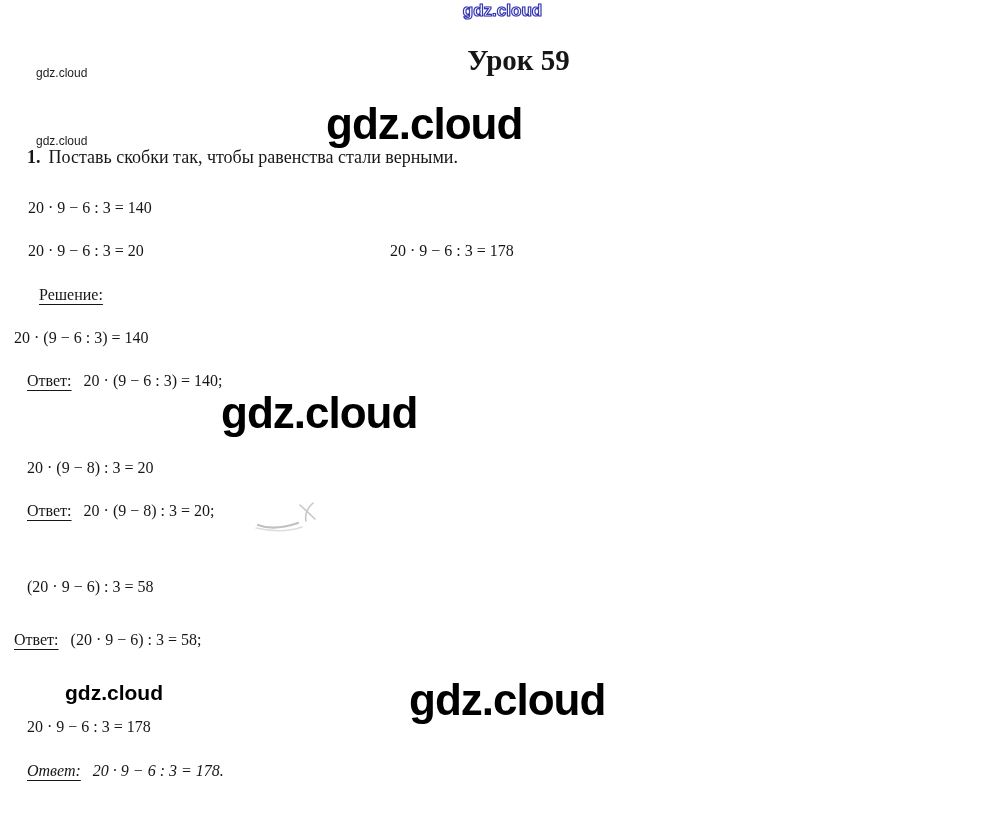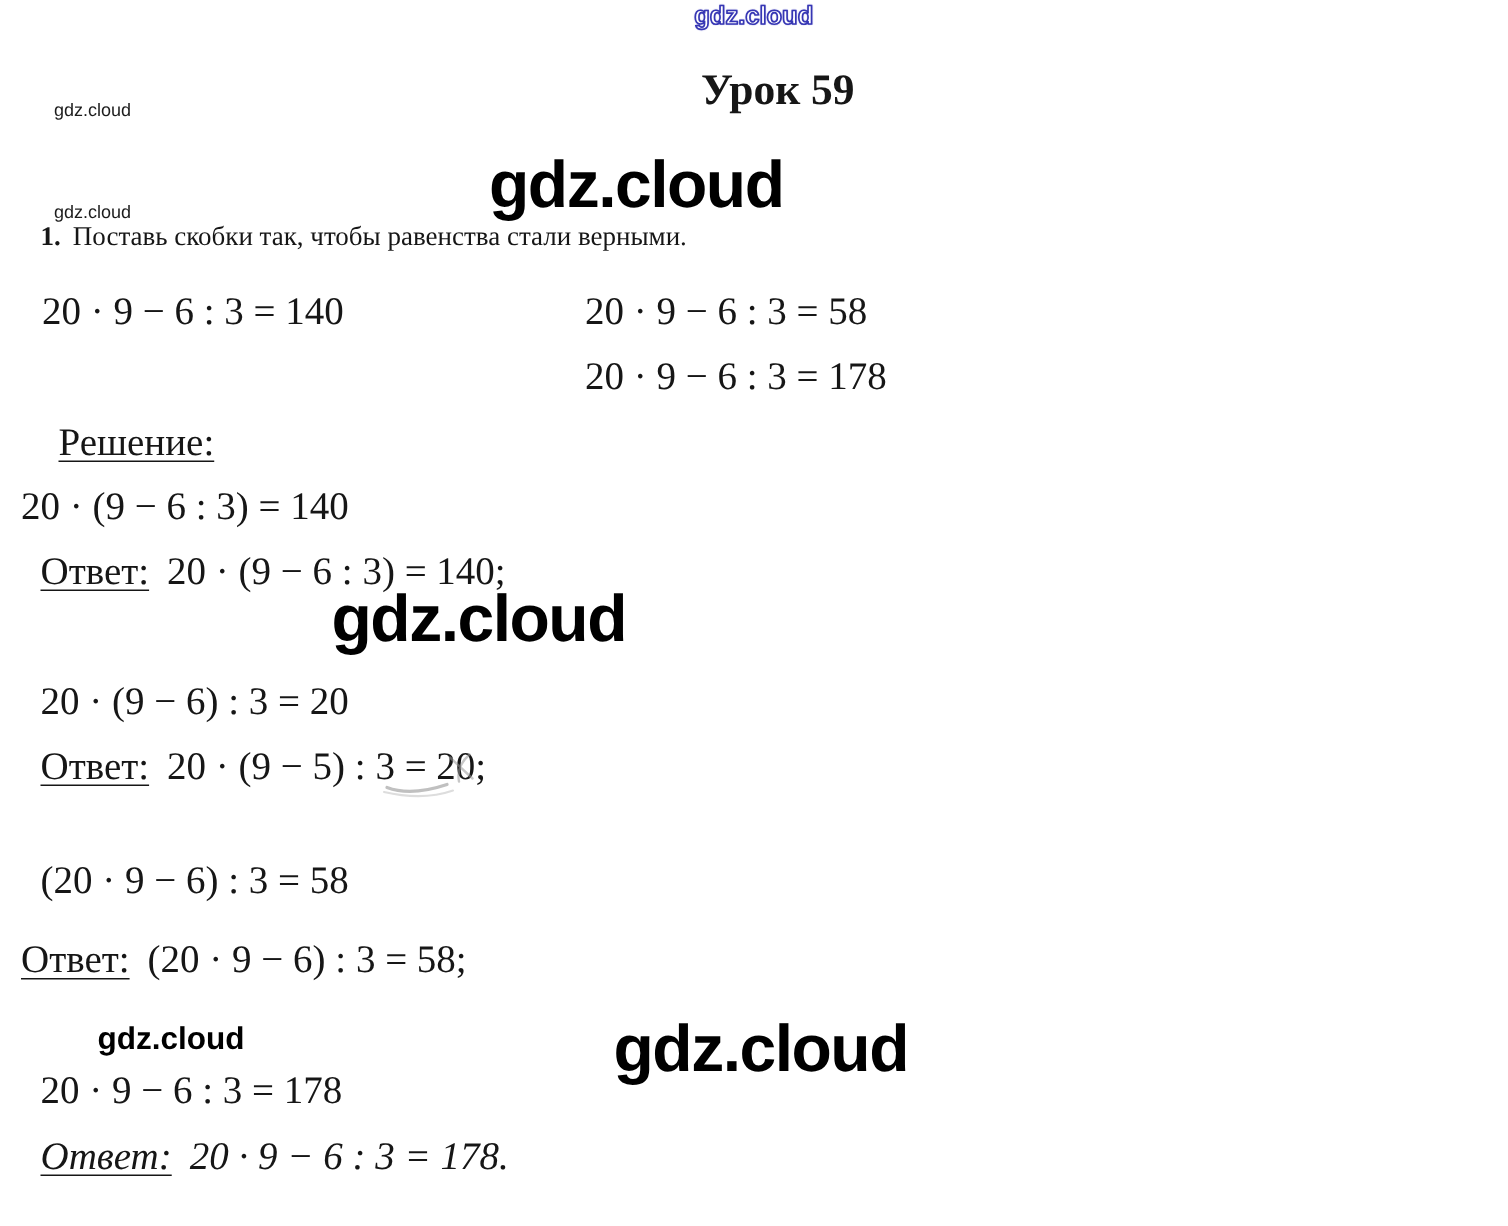--- a/index.html
+++ b/index.html
@@ -37,21 +37,21 @@
   }
 
   
   .title{
     left:0;right:0;top:44px;text-align:center;
     font-size:29px;font-weight:700;
     transform:translateX(16px);
   }
   .heading{left:27px;top:147px;font-size:18px;}
   .heading .num{font-weight:700;margin-right:8px;}
-  .eq{font-size:26px;line-height:24px;}
+  .eq{font-size:16px;line-height:24px;}
   .ul{text-decoration:underline;text-underline-offset:4px;text-decoration-thickness:1.4px;}
   .ans-body{margin-left:12px;}
 
   .smudge{position:absolute;left:252px;top:497px;width:72px;height:38px;opacity:.55;}
 </style>
 </head>
 <body>
 
 <div class="page">
 
@@ -63,35 +63,35 @@
   <div class="abs wm-medium" style="left:65px;top:681px;">gdz.cloud</div>
   <div class="abs wm-big" style="left:409px;top:676px;">gdz.cloud</div>
 
   <div class="abs title">Урок 59</div>
 
   <div class="abs heading">
     <span class="num">1.</span><span>Поставь скобки так, чтобы равенства стали верными.</span>
   </div>
 
   <div class="abs eq" style="left:28px;top:196px;">20 · 9 − 6 : 3 = 140</div>
-  <div class="abs eq" style="left:390px;top:196px;">20 · 9 − 6 : 3 = 58</div>
+  <div class="abs eq" style="left:28px;top:239px;">20 · 9 − 6 : 3 = 20</div>
   <div class="abs eq" style="left:390px;top:239px;">20 · 9 − 6 : 3 = 178</div>
 
   <div class="abs eq" style="left:39px;top:283px;">
     <span class="ul">Решение:</span>
   </div>
 
   <div class="abs eq" style="left:14px;top:326px;">20 · (9 − 6 : 3) = 140</div>
   <div class="abs eq" style="left:27px;top:369px;">
     <span class="ul">Ответ:</span><span class="ans-body">20 · (9 − 6 : 3) = 140;</span>
   </div>
 
-  <div class="abs eq" style="left:27px;top:456px;">20 · (9 − 6) : 3 = 20</div>
+  <div class="abs eq" style="left:27px;top:456px;">20 · (9 − 8) : 3 = 20</div>
   <div class="abs eq" style="left:27px;top:499px;">
-    <span class="ul">Ответ:</span><span class="ans-body">20 · (9 − 5) : 3 = 20;</span>
+    <span class="ul">Ответ:</span><span class="ans-body">20 · (9 − 8) : 3 = 20;</span>
   </div>
 
   <svg class="smudge" viewBox="0 0 72 38">
     <path d="M6 28 Q 22 34 46 26" fill="none" stroke="#8d8d8d" stroke-width="2.2" stroke-linecap="round"></path>
     <path d="M48 8 L 63 22 M 61 6 Q 52 14 54 24" fill="none" stroke="#9a9a9a" stroke-width="1.6" stroke-linecap="round"></path>
     <path d="M4 31 Q 30 37 50 30" fill="none" stroke="#c2c2c2" stroke-width="1.4" stroke-linecap="round"></path>
   </svg>
 
   <div class="abs eq" style="left:27px;top:575px;">(20 · 9 − 6) : 3 = 58</div>
   <div class="abs eq" style="left:14px;top:628px;">

